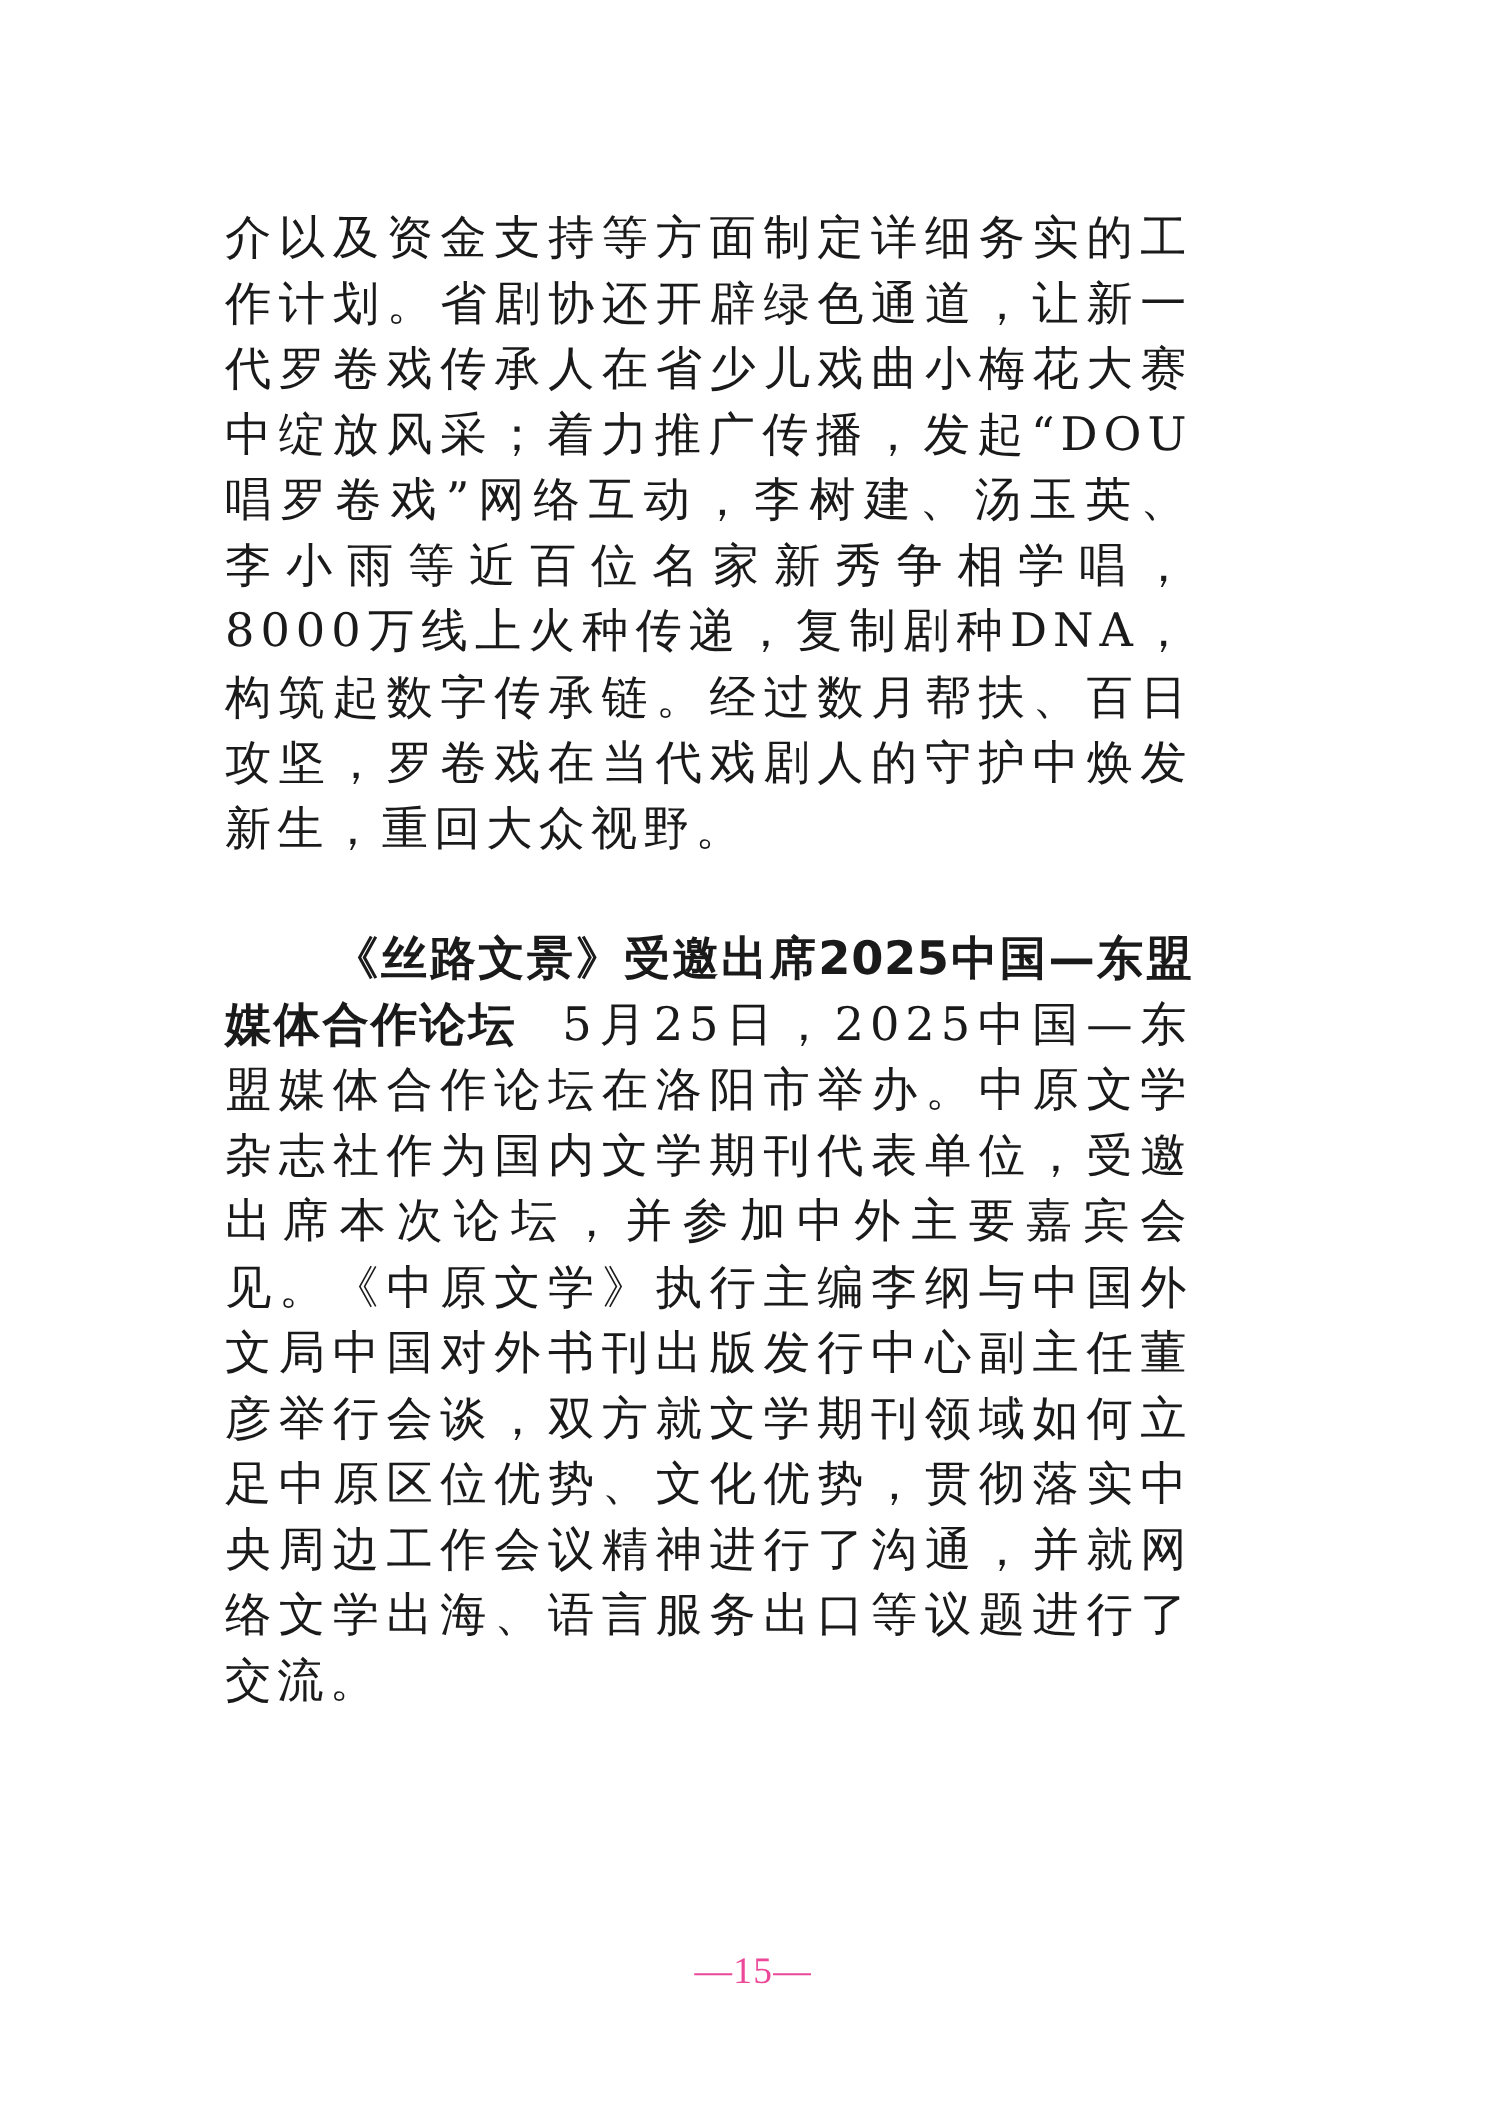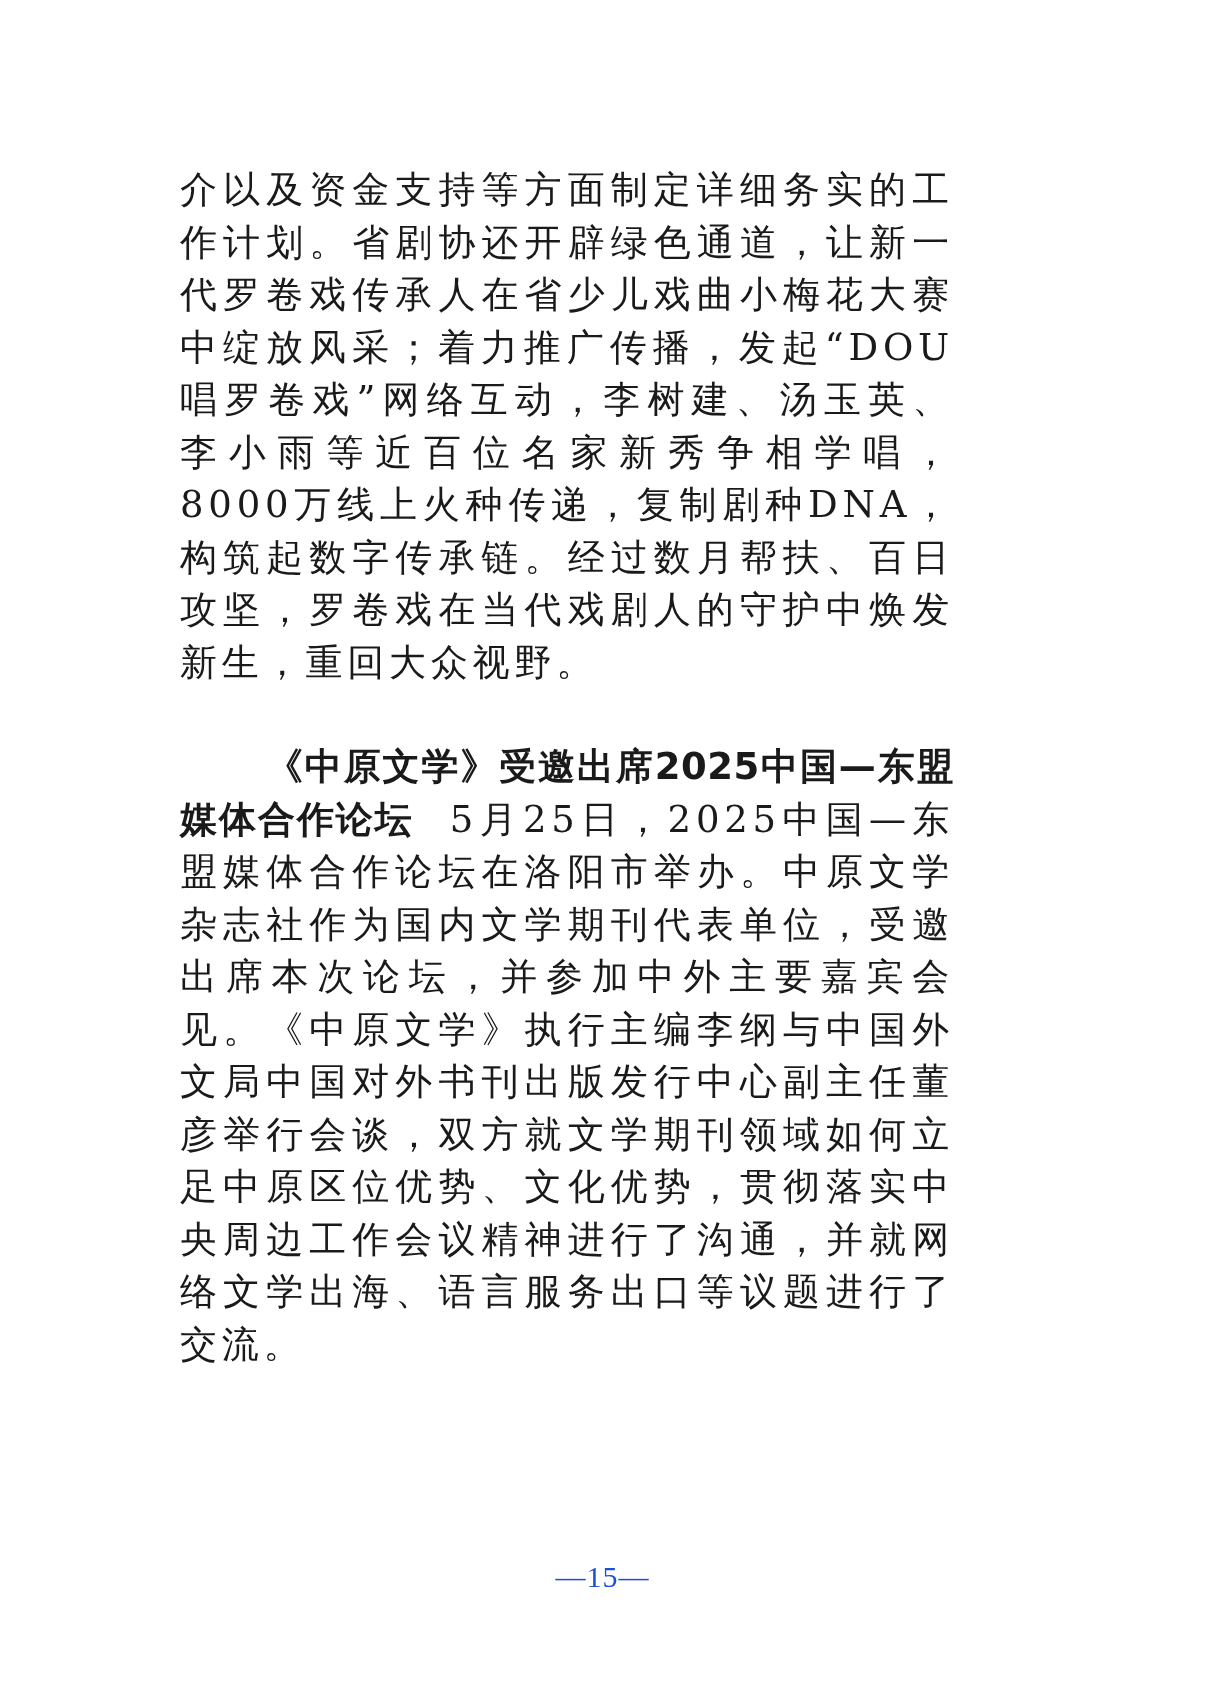--- a/index.html
+++ b/index.html
@@ -13,27 +13,27 @@
   }
   .para { margin: 0; }
   .indent { text-indent: 86px; }
   .gap { height: 52px; }
   .headline {
     font-family: "DejaVu Sans", "Liberation Sans", sans-serif;
     font-weight: bold; letter-spacing: 0.5px;
   }
   .page-number {
     position: absolute; left: 0; width: 1205px; top: 1560px; text-align: center;
-    font-family: "Liberation Serif", "DejaVu Serif", serif; font-size: 30px; color: #1d4ed8;
+    font-family: "Liberation Serif", "DejaVu Serif", serif; font-size: 30px; color: #ec4899;
     letter-spacing: 1px;
   }
 </style>
 </head>
 <body>
 
 <div class="page">
   <div class="text-block">
     <p class="para">介以及资金支持等方面制定详细务实的工作计划。省剧协还开辟绿色通道，让新一代罗卷戏传承人在省少儿戏曲小梅花大赛中绽放风采；着力推广传播，发起“DOU唱罗卷戏”网络互动，李树建、汤玉英、李小雨等近百位名家新秀争相学唱，8000万线上火种传递，复制剧种DNA，构筑起数字传承链。经过数月帮扶、百日攻坚，罗卷戏在当代戏剧人的守护中焕发新生，重回大众视野。</p>
     <div class="gap"></div>
-    <p class="para indent"><span class="headline">《中原文学》受邀出席2025中国—东盟媒体合作论坛</span><span>&nbsp;&nbsp;</span><span>5月25日，2025中国—东盟媒体合作论坛在洛阳市举办。中原文学杂志社作为国内文学期刊代表单位，受邀出席本次论坛，并参加中外主要嘉宾会见。《中原文学》执行主编李纲与中国外文局中国对外书刊出版发行中心副主任董彦举行会谈，双方就文学期刊领域如何立足中原区位优势、文化优势，贯彻落实中央周边工作会议精神进行了沟通，并就网络文学出海、语言服务出口等议题进行了交流。</span></p>
+    <p class="para indent"><span class="headline">《丝路文景》受邀出席2025中国—东盟媒体合作论坛</span><span>&nbsp;&nbsp;</span><span>5月25日，2025中国—东盟媒体合作论坛在洛阳市举办。中原文学杂志社作为国内文学期刊代表单位，受邀出席本次论坛，并参加中外主要嘉宾会见。《中原文学》执行主编李纲与中国外文局中国对外书刊出版发行中心副主任董彦举行会谈，双方就文学期刊领域如何立足中原区位优势、文化优势，贯彻落实中央周边工作会议精神进行了沟通，并就网络文学出海、语言服务出口等议题进行了交流。</span></p>
   </div>
   <div class="page-number">—15—</div>
 </div>
 
 </body></html>

